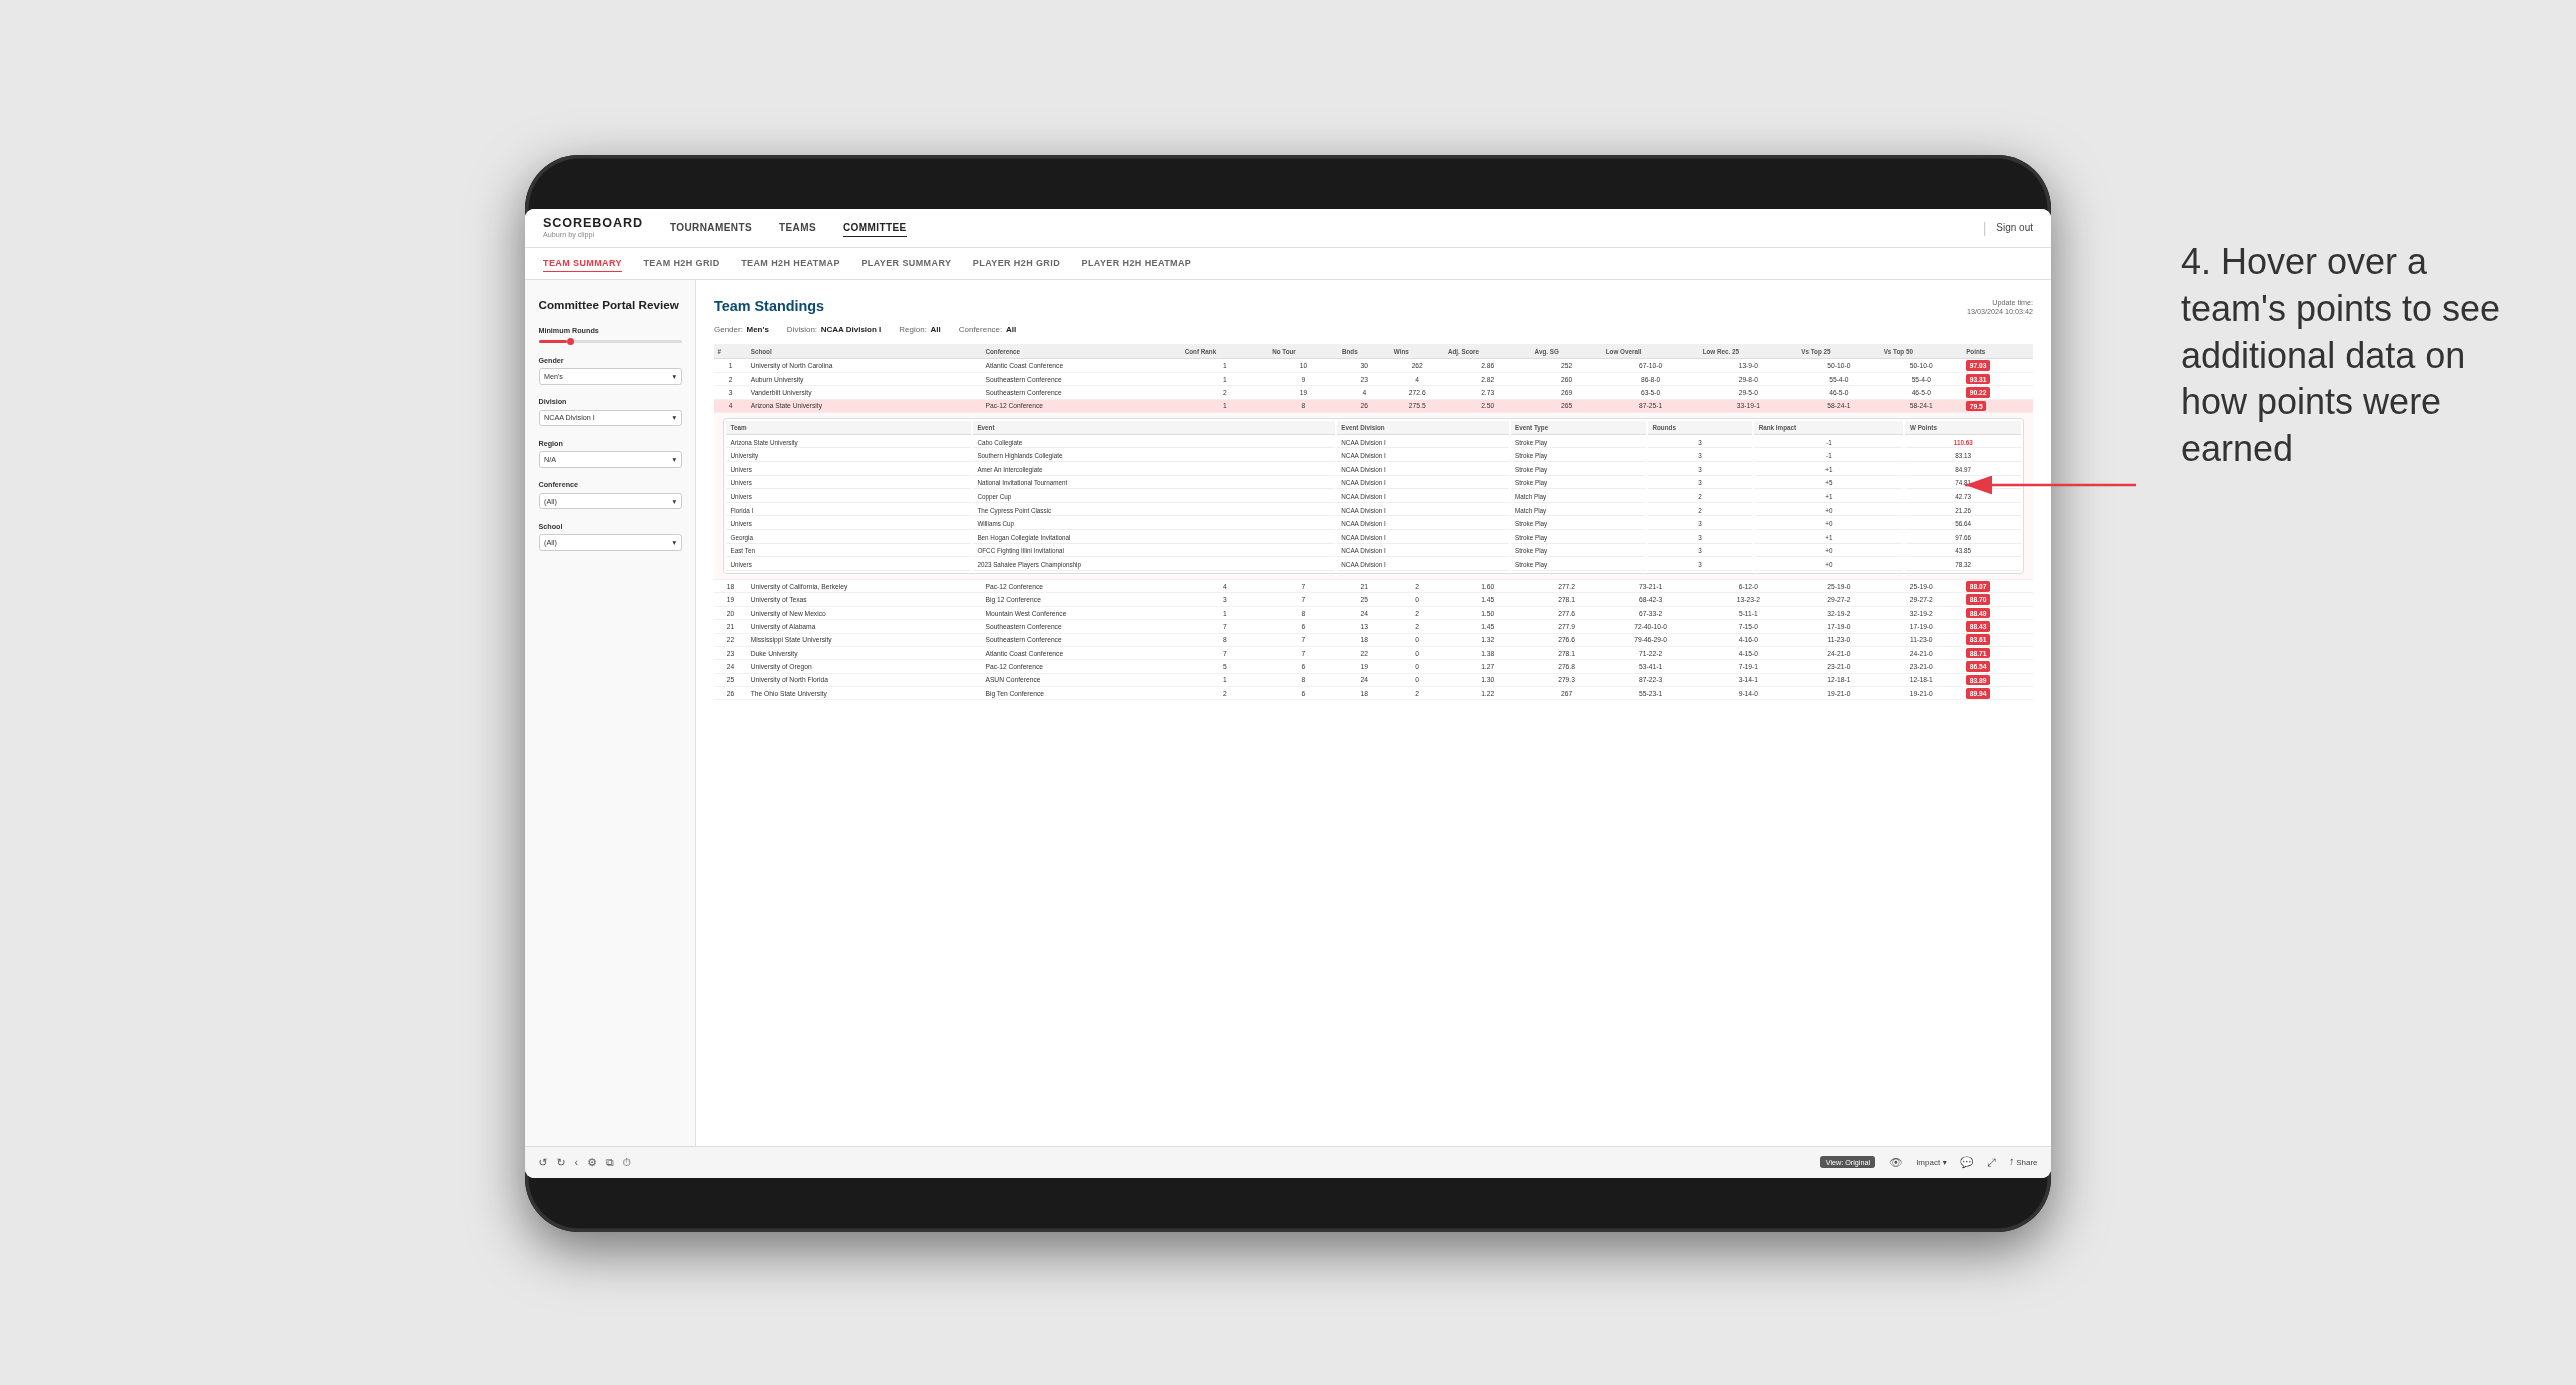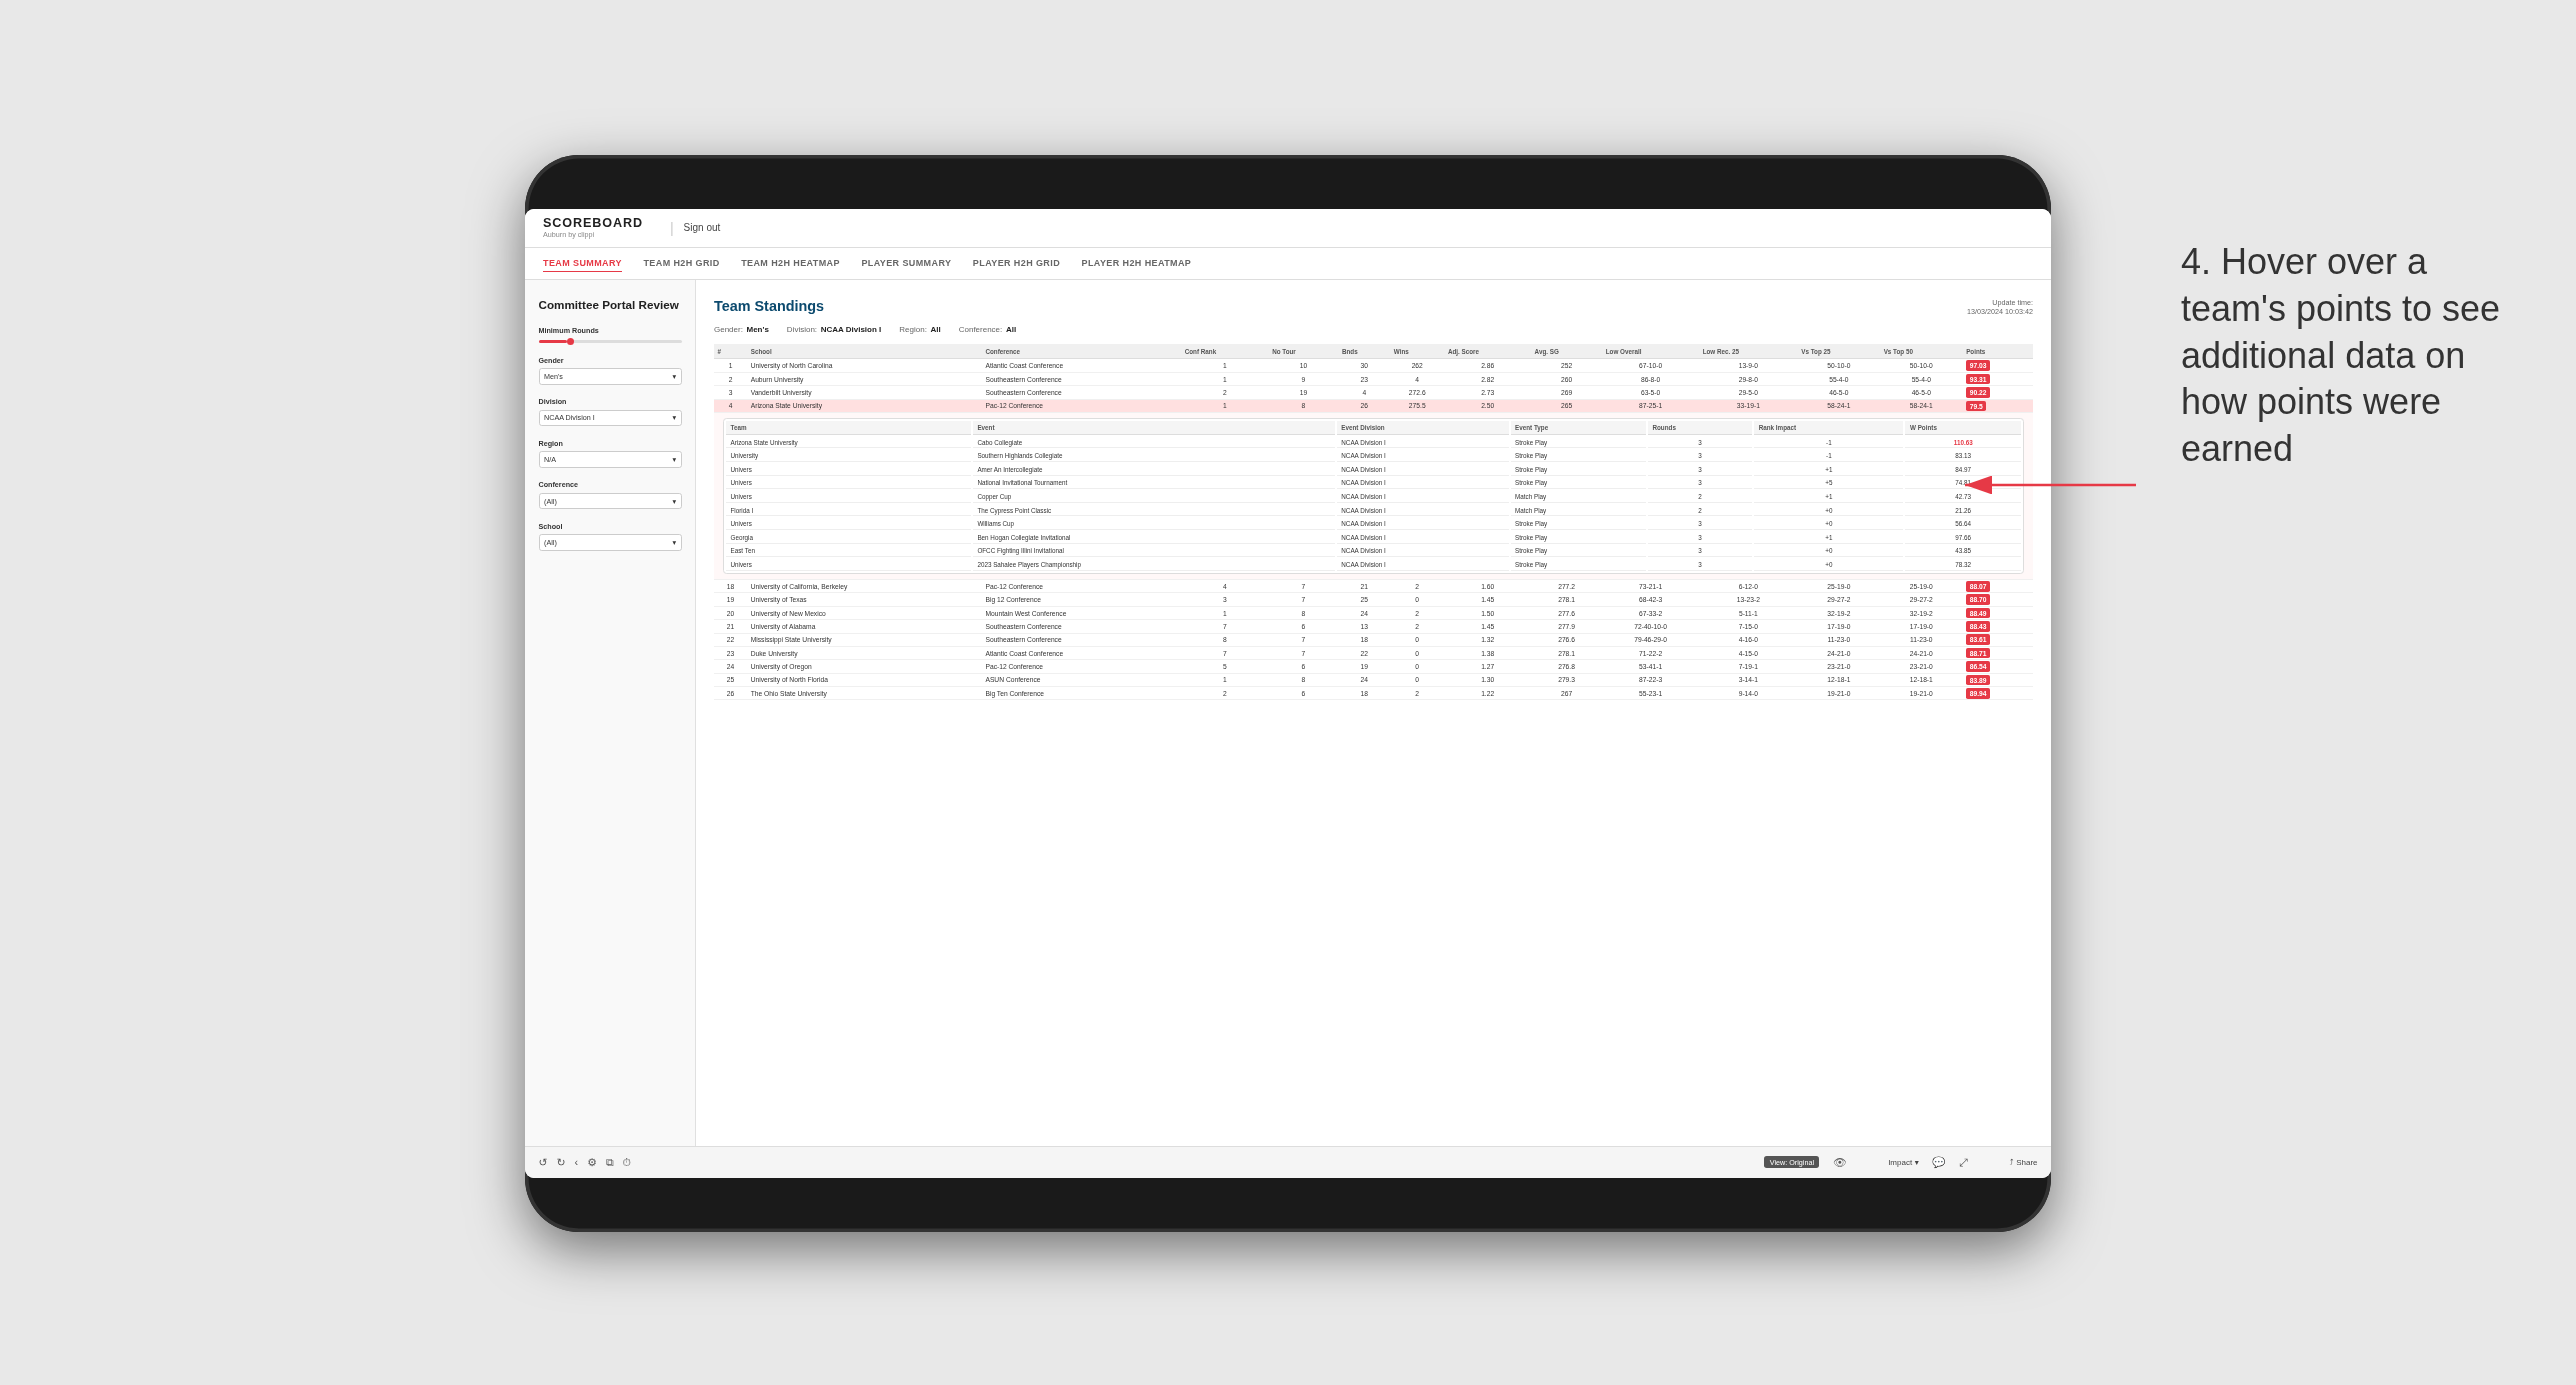--- a/index.html
+++ b/index.html
@@ -344,21 +344,20 @@
       align-items: center;
     }
 
     .toolbar-btn {
       font-size: 8px;
       color: #444;
       cursor: pointer;
       display: flex;
       align-items: center;
       gap: 2.7px;
-      margin-left: 28px;
     }
 
     .view-badge {
       background: #555;
       color: #fff;
       border-radius: 2.7px;
       padding: 1.8px 5.4px;
       font-size: 7.2px;
     }
 
@@ -382,20 +381,25 @@
 </head>
 <body>
 
 <div class="tablet-outer">
   <div class="tablet-screen">
 
     <div class="top-nav">
       <div class="logo-area">
         <span class="logo-text">SCOREBOARD</span>
         <span class="logo-sub">Auburn by clippi</span>
+      </div>
+      <div class="main-nav">
+        <span class="nav-item">TOURNAMENTS</span>
+        <span class="nav-item">TEAMS</span>
+        <span class="nav-item active">COMMITTEE</span>
       </div>
       <div style="display:flex;align-items:center;gap:4.5px;">
         <span class="sign-out-sep">|</span>
         <span class="sign-out">Sign out</span>
       </div>
     </div>
 
     <div class="sub-nav">
       <span class="sub-nav-item active">TEAM SUMMARY</span>
       <span class="sub-nav-item">TEAM H2H GRID</span>

